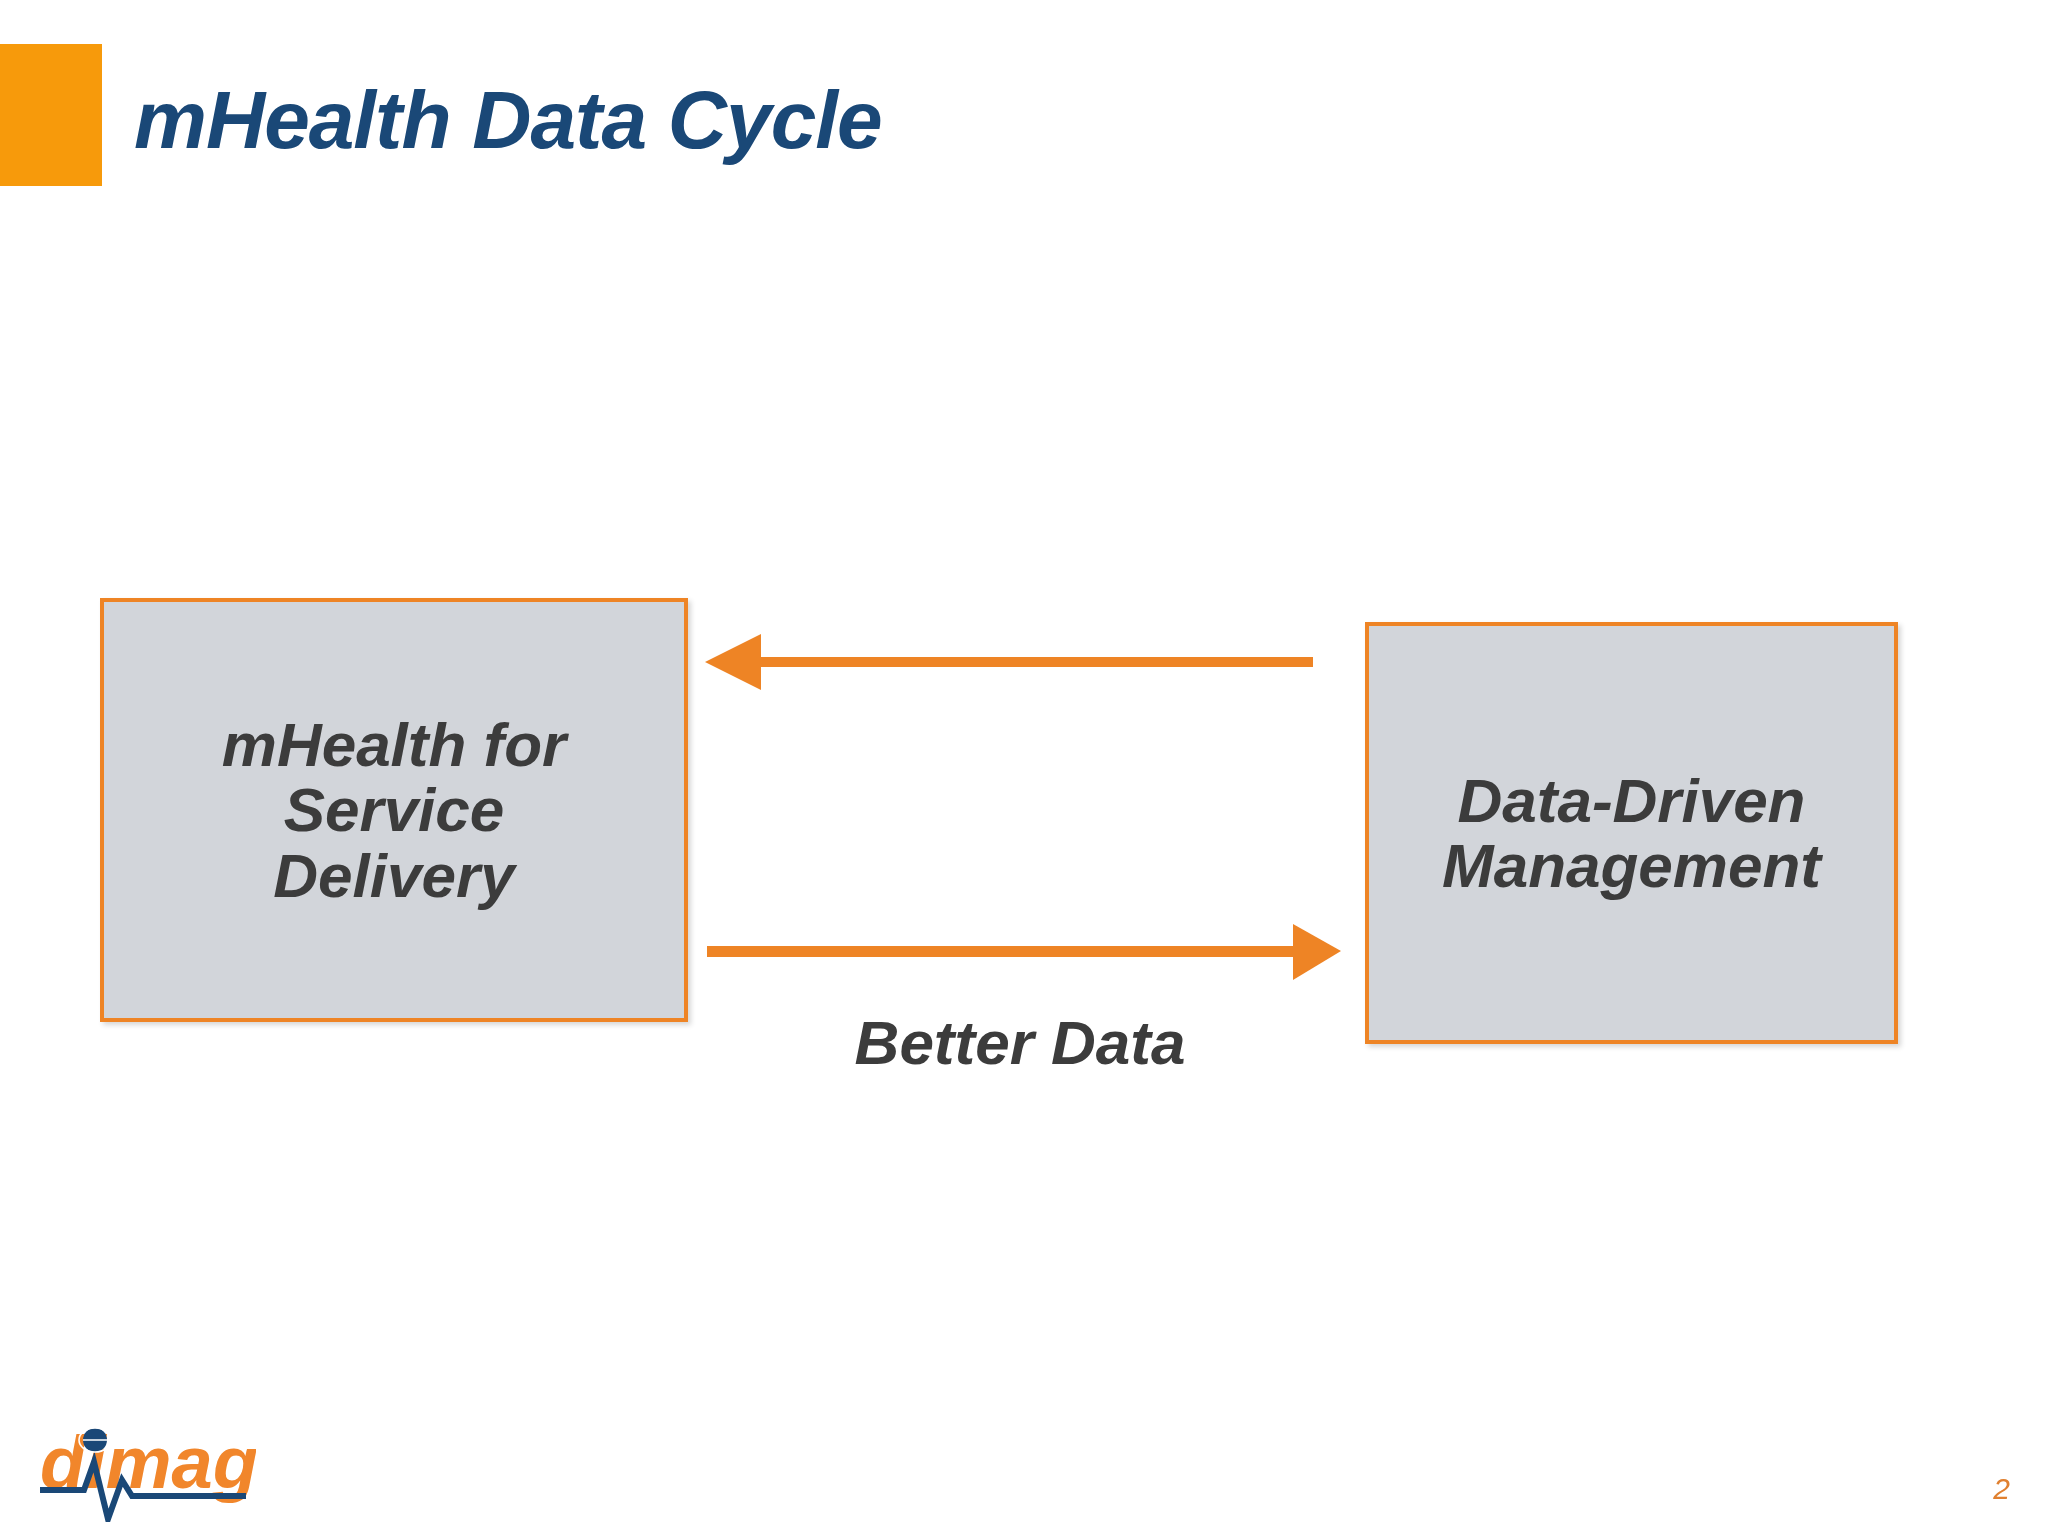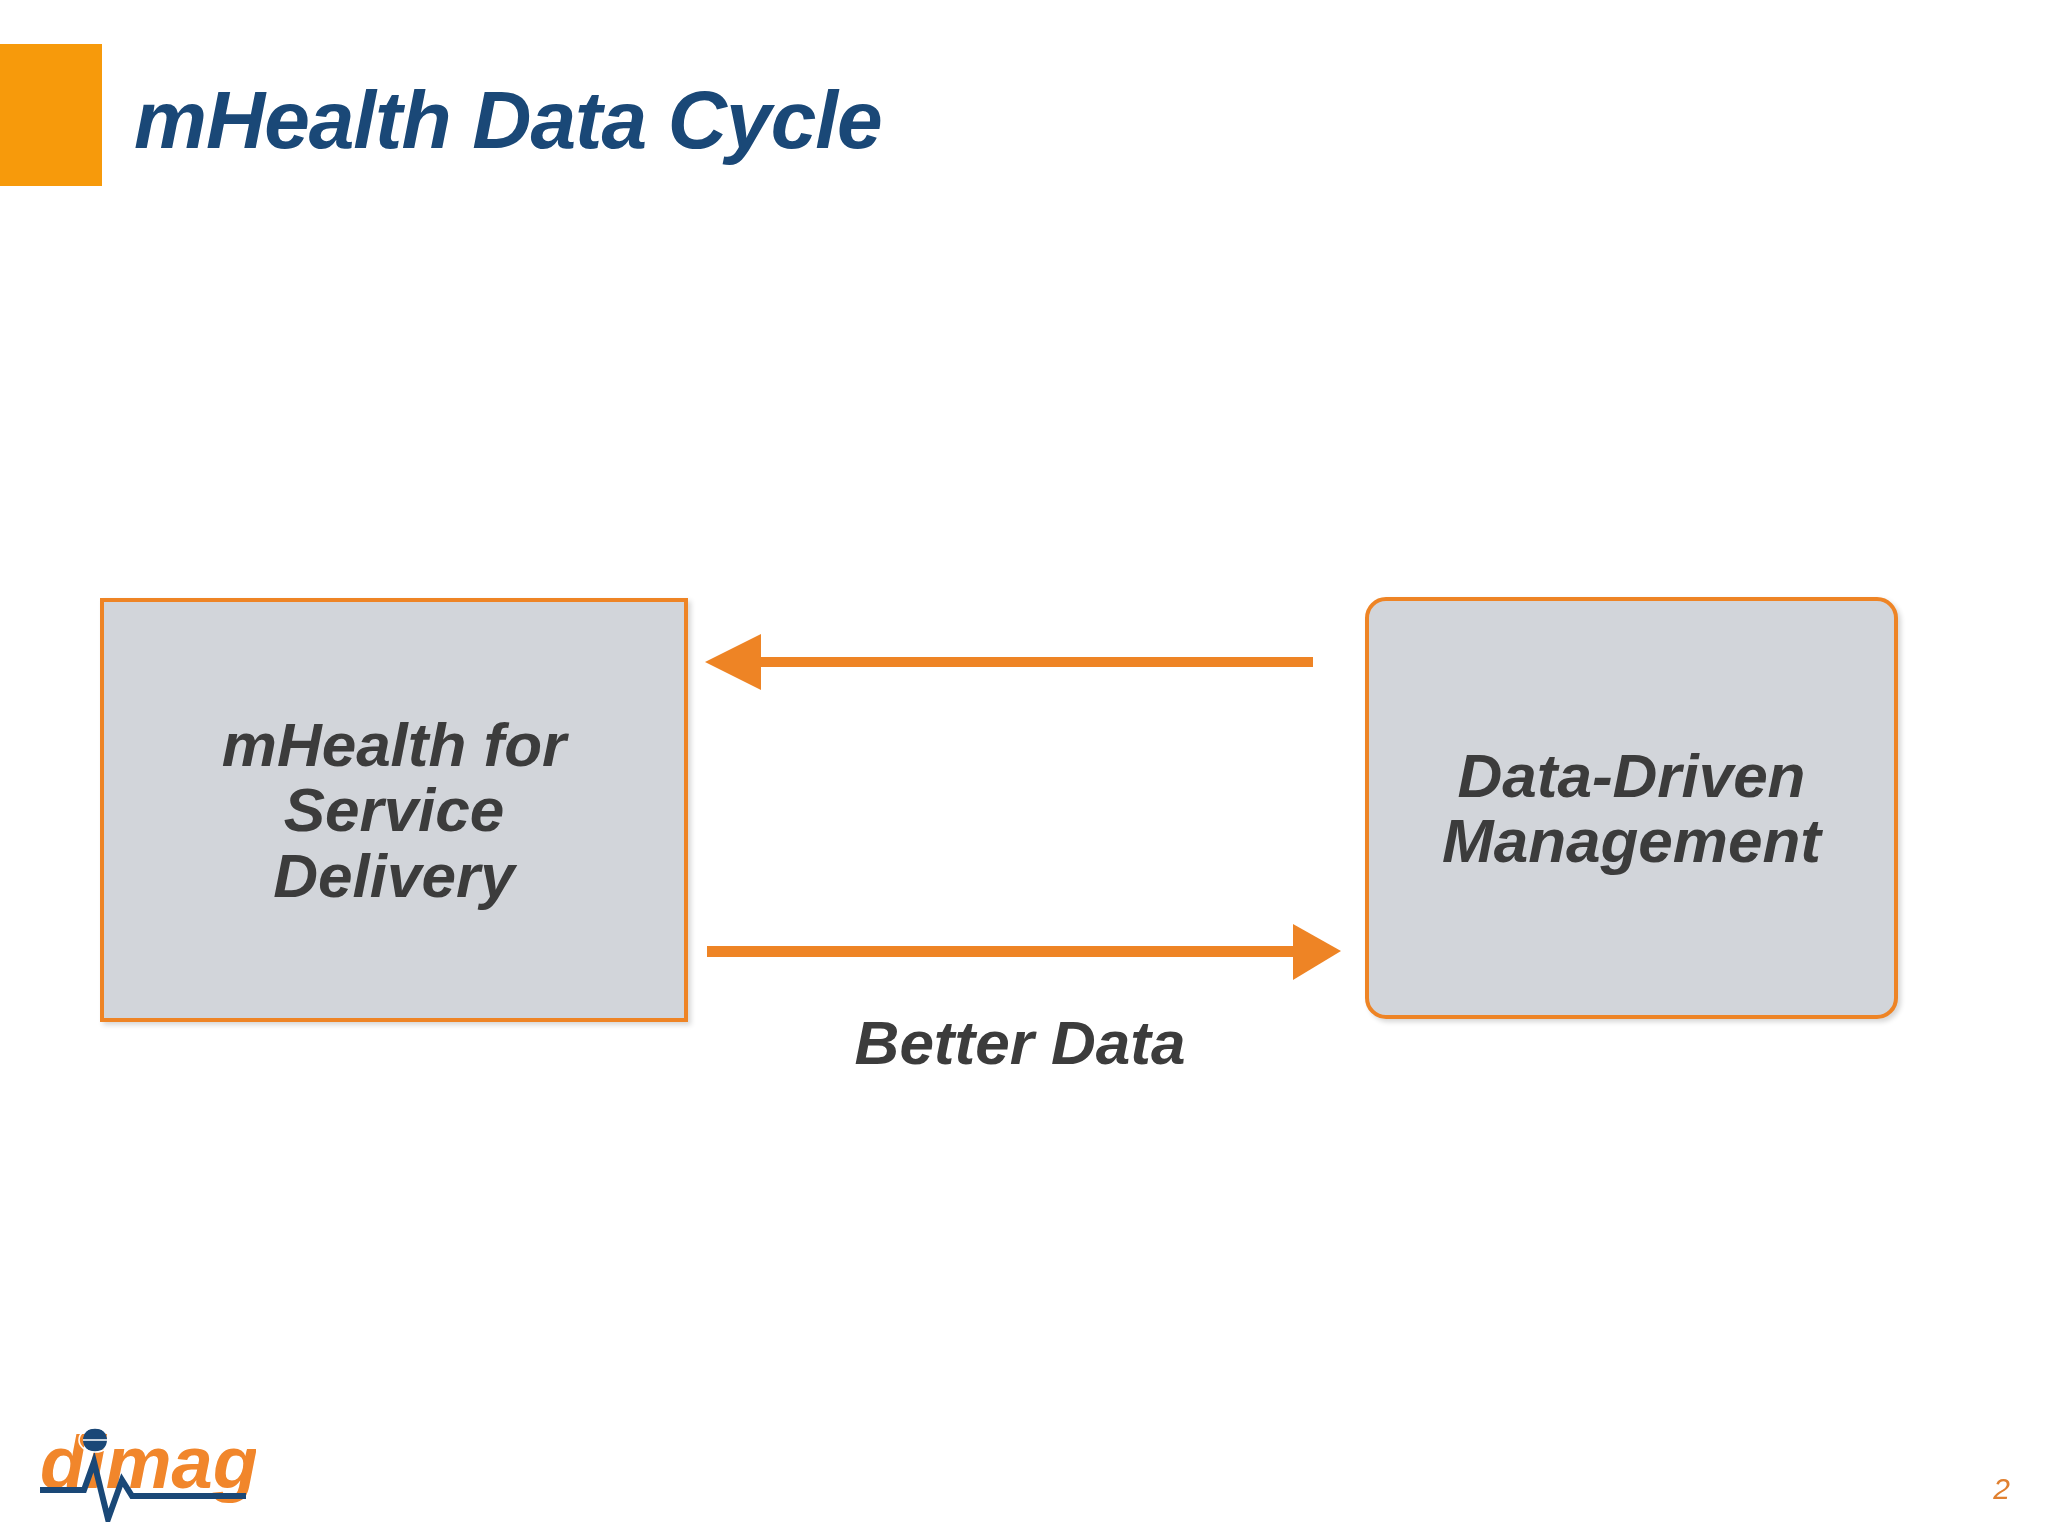--- a/index.html
+++ b/index.html
@@ -57,24 +57,23 @@
     box-shadow: 3px 3px 5px rgba(0,0,0,0.16);
   }
   #node-service-delivery {
     left: 100px;
     top: 598px;
     width: 588px;
     height: 424px;
   }
   #node-data-management {
     left: 1365px;
-    top: 597px;
+    top: 622px;
     width: 533px;
     height: 422px;
-    border-radius: 21px;
   }
   .node-label {
     display: block;
     white-space: pre-line;
   }
 
   
   .arrow-svg {
     position: absolute;
     overflow: visible;

